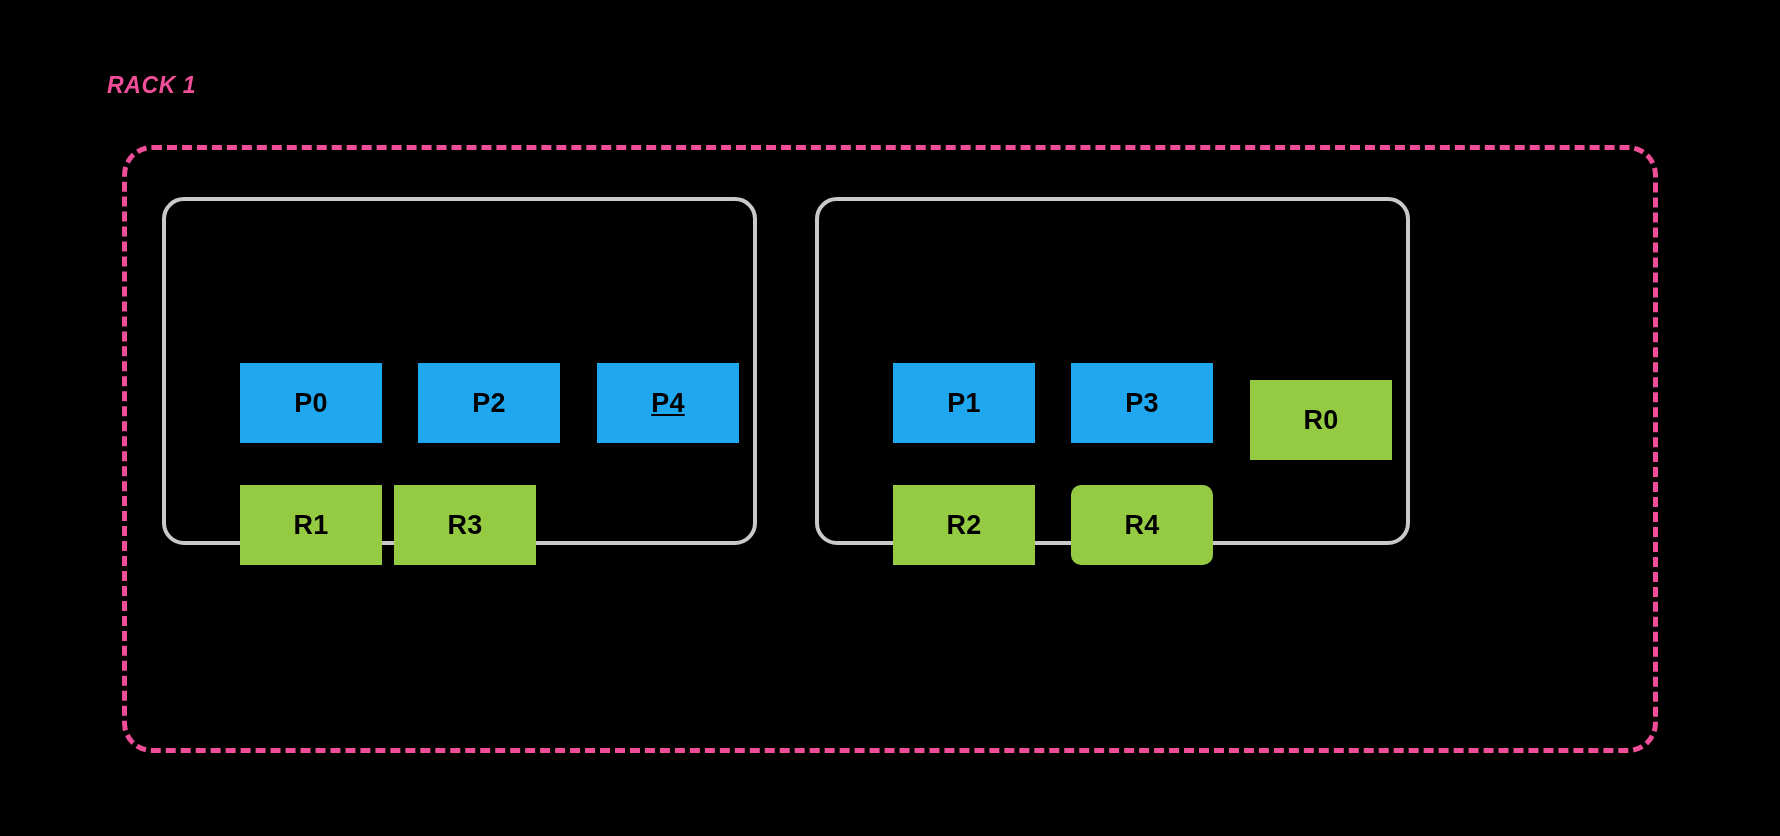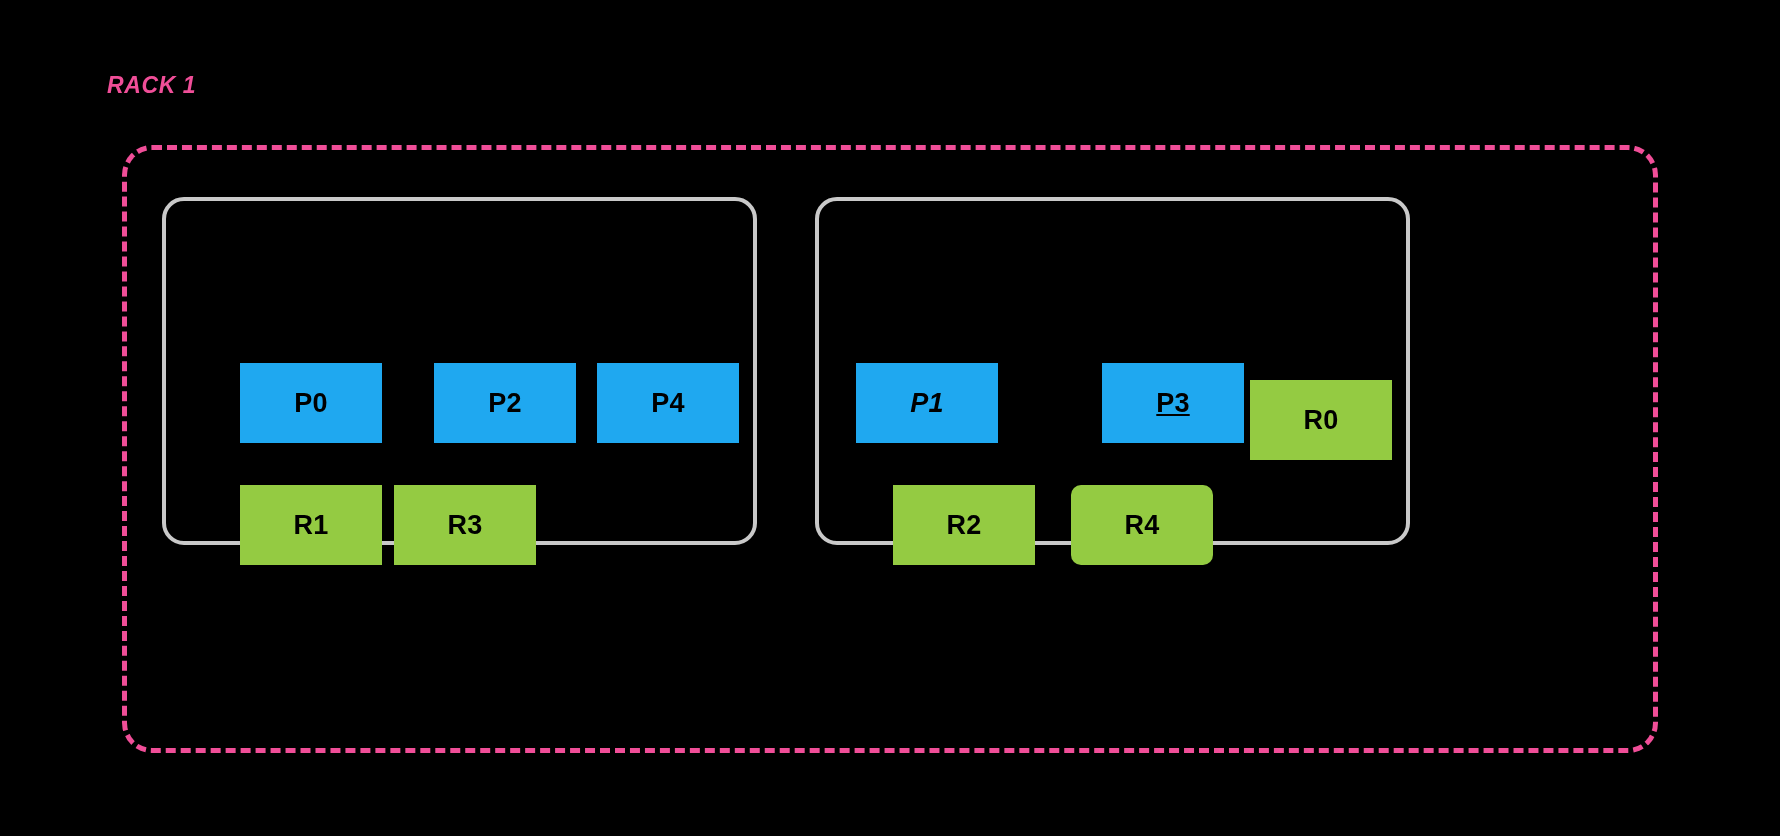--- a/index.html
+++ b/index.html
@@ -102,36 +102,36 @@
   <div class="rack-boundary"></div>
 
   <div class="server-panel" id="server-panel-0"></div>
 
   <div class="server-panel" id="server-panel-1"></div>
 
   <div id="units-layer">
       <div class="unit kind-primary" style="left: 240px; top: 363px;">
         <span class="unit-label">P0</span>
       </div>
-      <div class="unit kind-primary" style="left: 434px; top: 363px;">
+      <div class="unit kind-primary" style="left: 418px; top: 363px;">
         <span class="unit-label">P2</span>
       </div>
-      <div class="unit kind-primary" style="left: 597px; top: 363px;">
+      <div class="unit kind-primary" style="left: 597px; top: 363px; text-decoration: underline;">
         <span class="unit-label">P4</span>
       </div>
       <div class="unit kind-replica" style="left: 240px; top: 485px;">
         <span class="unit-label">R1</span>
       </div>
       <div class="unit kind-replica" style="left: 394px; top: 485px;">
         <span class="unit-label">R3</span>
       </div>
-      <div class="unit kind-primary" style="left: 856px; top: 363px; font-style: italic;">
+      <div class="unit kind-primary" style="left: 893px; top: 363px;">
         <span class="unit-label">P1</span>
       </div>
-      <div class="unit kind-primary" style="left: 1102px; top: 363px; text-decoration: underline;">
+      <div class="unit kind-primary" style="left: 1071px; top: 363px;">
         <span class="unit-label">P3</span>
       </div>
       <div class="unit kind-replica" style="left: 1250px; top: 380px;">
         <span class="unit-label">R0</span>
       </div>
       <div class="unit kind-replica" style="left: 893px; top: 485px;">
         <span class="unit-label">R2</span>
       </div>
       <div class="unit kind-replica" style="left: 1071px; top: 485px; border-radius: 10px;">
         <span class="unit-label">R4</span>

